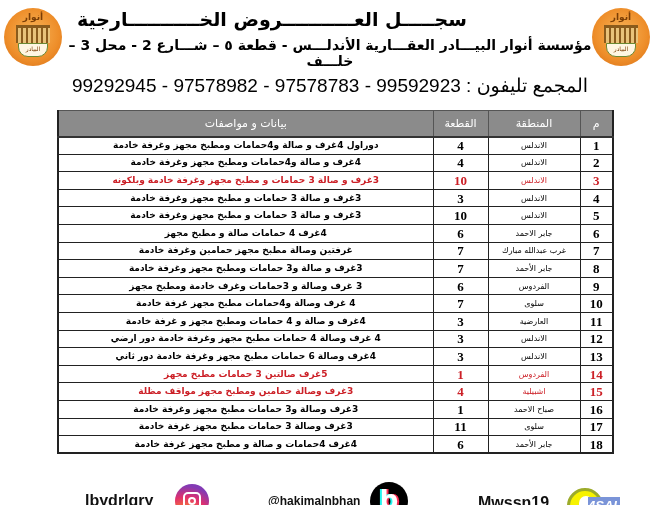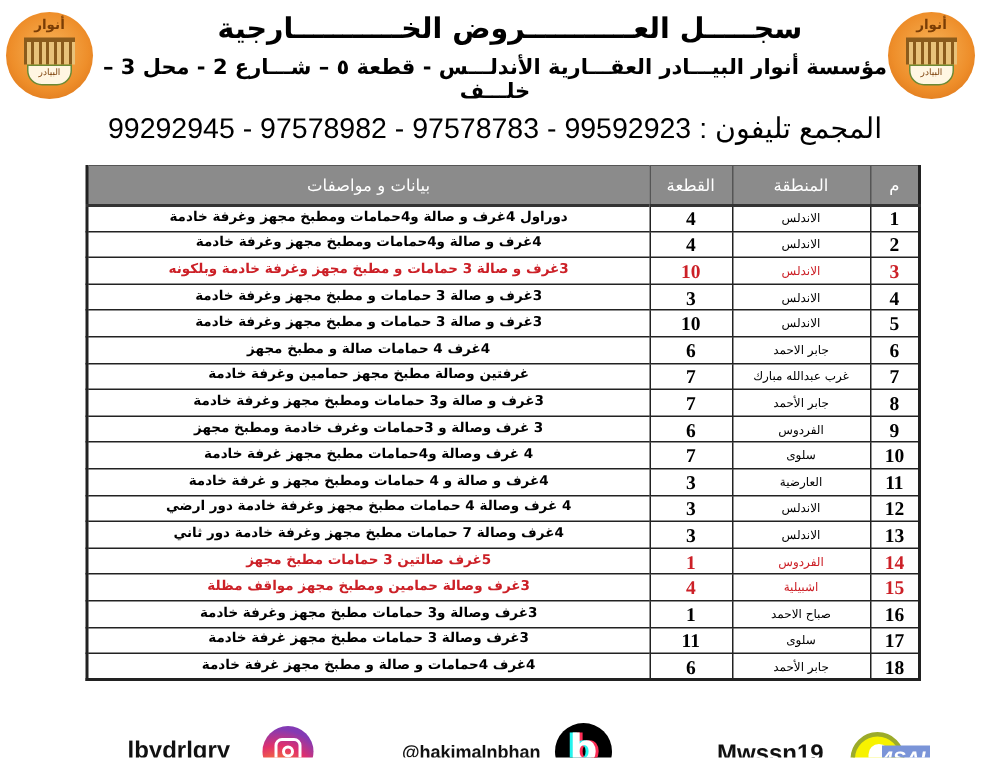--- a/index.html
+++ b/index.html
@@ -19,21 +19,21 @@
       border-top: 3px solid #8a5b1c;
     }
     .logo .ttl { position:absolute; left:0; right:0; top:4px; text-align:center; font-size:9px; font-weight:bold; color:#7a3d05; }
     .logo .shield {
       position: absolute; left: 14px; top: 35px; width: 30px; height: 14px;
       background: #fff6e2; border: 1px solid #6b8a35; border-radius: 0 0 10px 10px;
       font-size: 6px; text-align: center; color:#7a3d05; line-height: 10px;
     }
 
     .title {
-      position: absolute; left: 90px; top: 8px; width: 500px; text-align: center;
+      position: absolute; left: 77px; top: 8px; width: 500px; text-align: left;
       font-size: 19px; font-weight: bold; direction: rtl; letter-spacing: 0.5px;
     }
     .subtitle {
       position: absolute; left: 60px; top: 37px; width: 540px; text-align: center;
       font-size: 14px; font-weight: bold; direction: rtl;
     }
     .phones {
       position: absolute; left: 70px; top: 74px; width: 520px; text-align: center;
       font-size: 19px; font-weight: normal; direction: rtl; font-family: "Liberation Sans", sans-serif;
     }
@@ -193,21 +193,21 @@
         <tr>
           <td class="num">12</td>
           <td class="region">الاندلس</td>
           <td class="num">3</td>
           <td>4 غرف وصالة 4 حمامات مطبخ مجهز وغرفة خادمة دور ارضي</td>
         </tr>
         <tr>
           <td class="num">13</td>
           <td class="region">الاندلس</td>
           <td class="num">3</td>
-          <td>4غرف وصالة 7 حمامات مطبخ مجهز وغرفة خادمة دور ثاني</td>
+          <td>4غرف وصالة 6 حمامات مطبخ مجهز وغرفة خادمة دور ثاني</td>
         </tr>
         <tr class="red">
           <td class="num">14</td>
           <td class="region">الفردوس</td>
           <td class="num">1</td>
           <td>5غرف صالتين 3 حمامات مطبخ مجهز</td>
         </tr>
         <tr class="red">
           <td class="num">15</td>
           <td class="region">اشبيلية</td>

